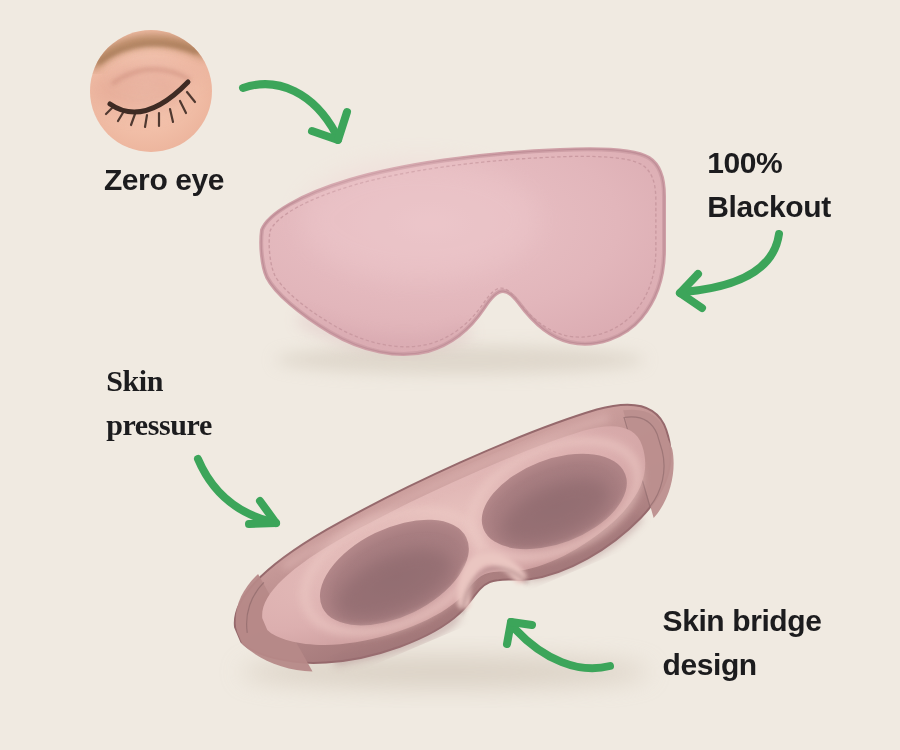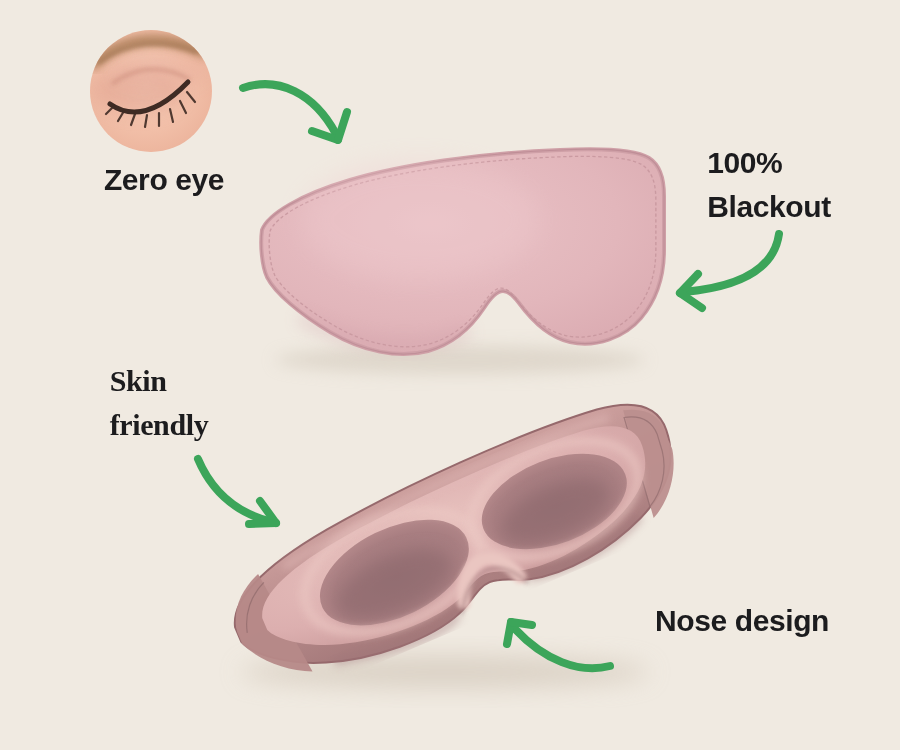--- a/index.html
+++ b/index.html
@@ -252,20 +252,21 @@
     <div>Zero eye</div>
   </div>
 
   <div class="label" style="left:769px; top:141px;">
     <div>100%</div>
     <div>Blackout</div>
   </div>
 
   <div class="label" style="left:159px; top:359px;font-family:Liberation Serif, serif;">
     <div>Skin</div>
-    <div>friendly</div>
+    <div>pressure</div>
   </div>
 
   <div class="label" style="left:742px; top:599px;">
-    <div>Nose design</div>
+    <div>Skin bridge</div>
+    <div>design</div>
   </div>
 
 </div>
 
 </body></html>

